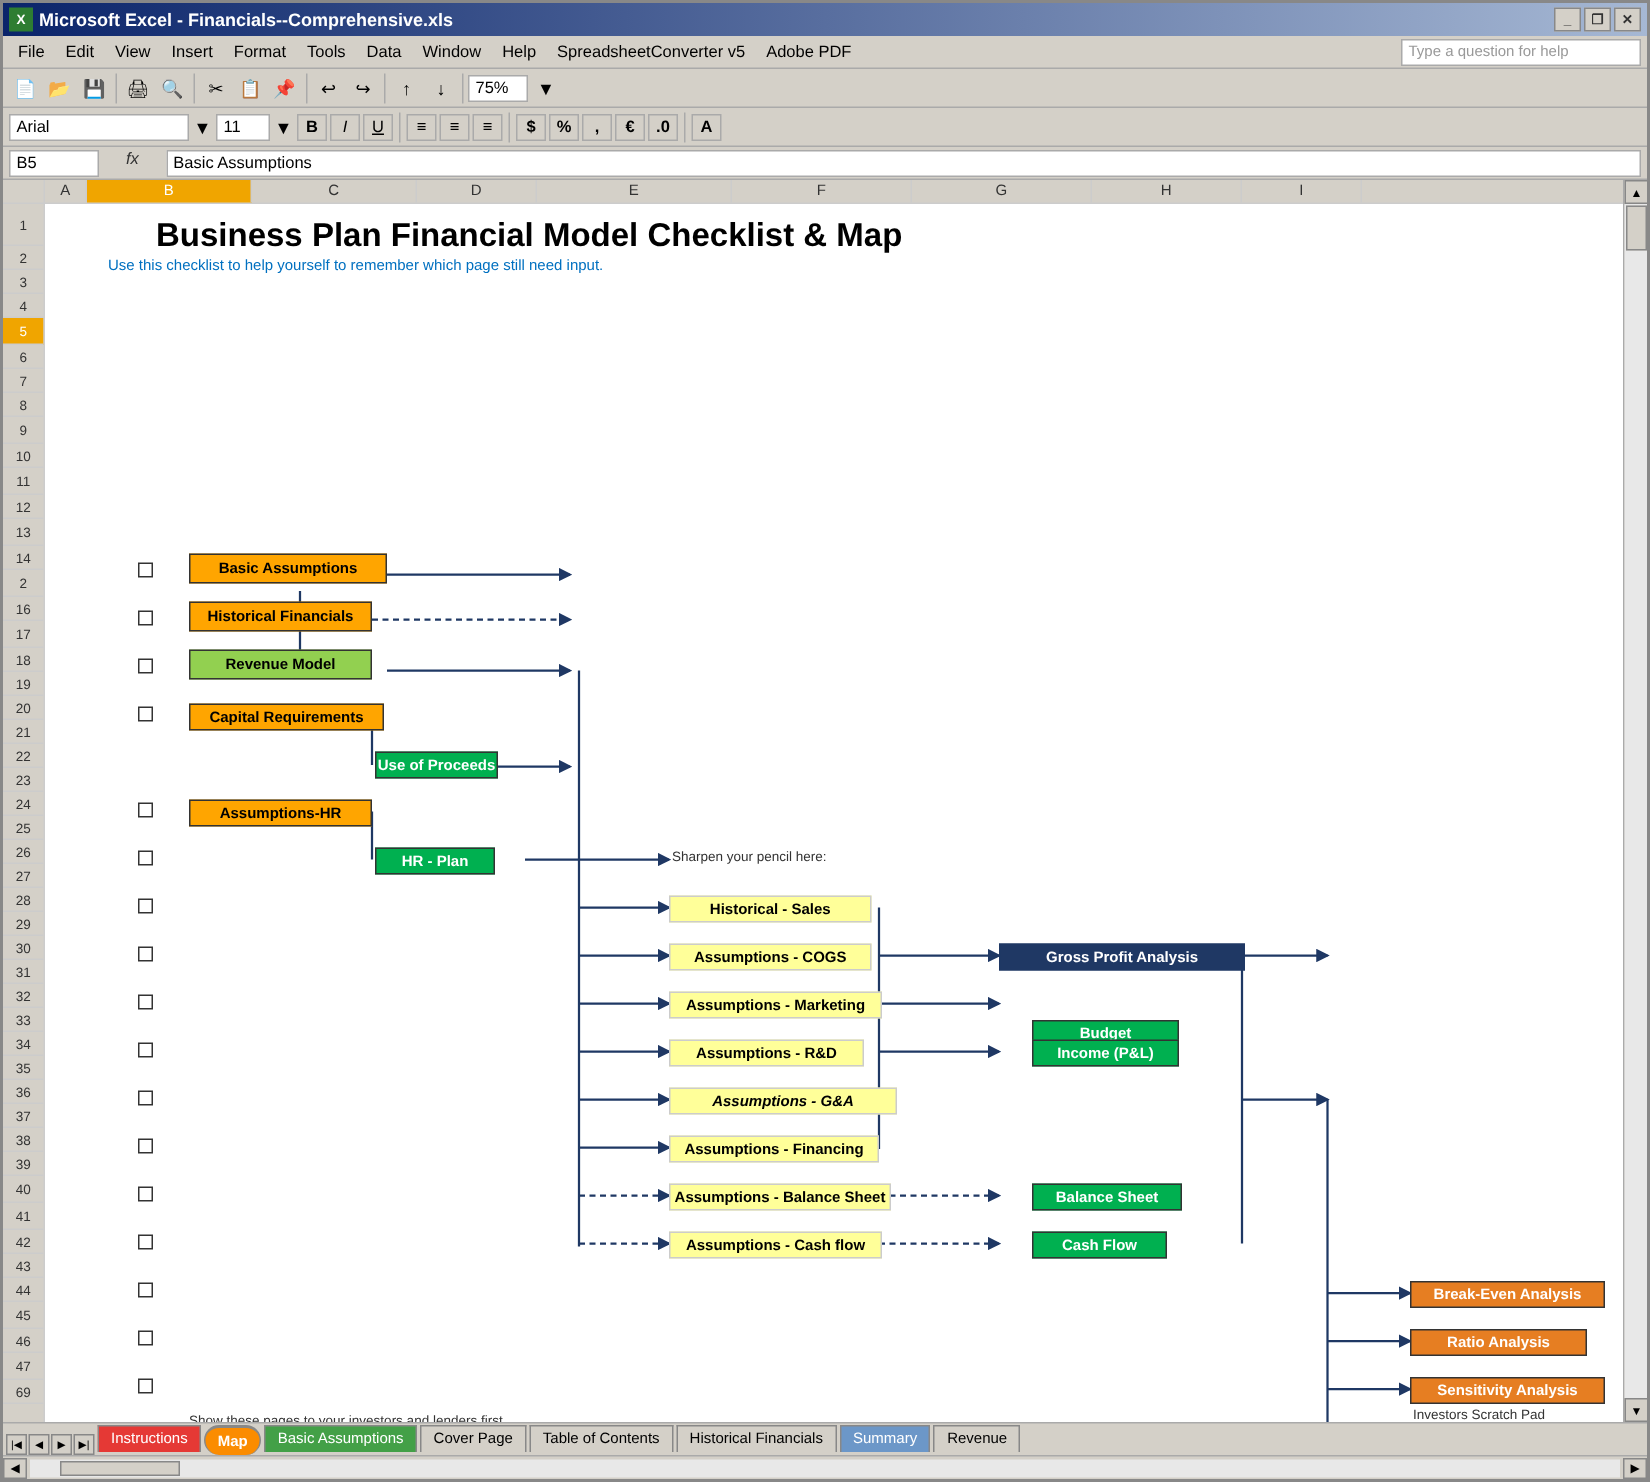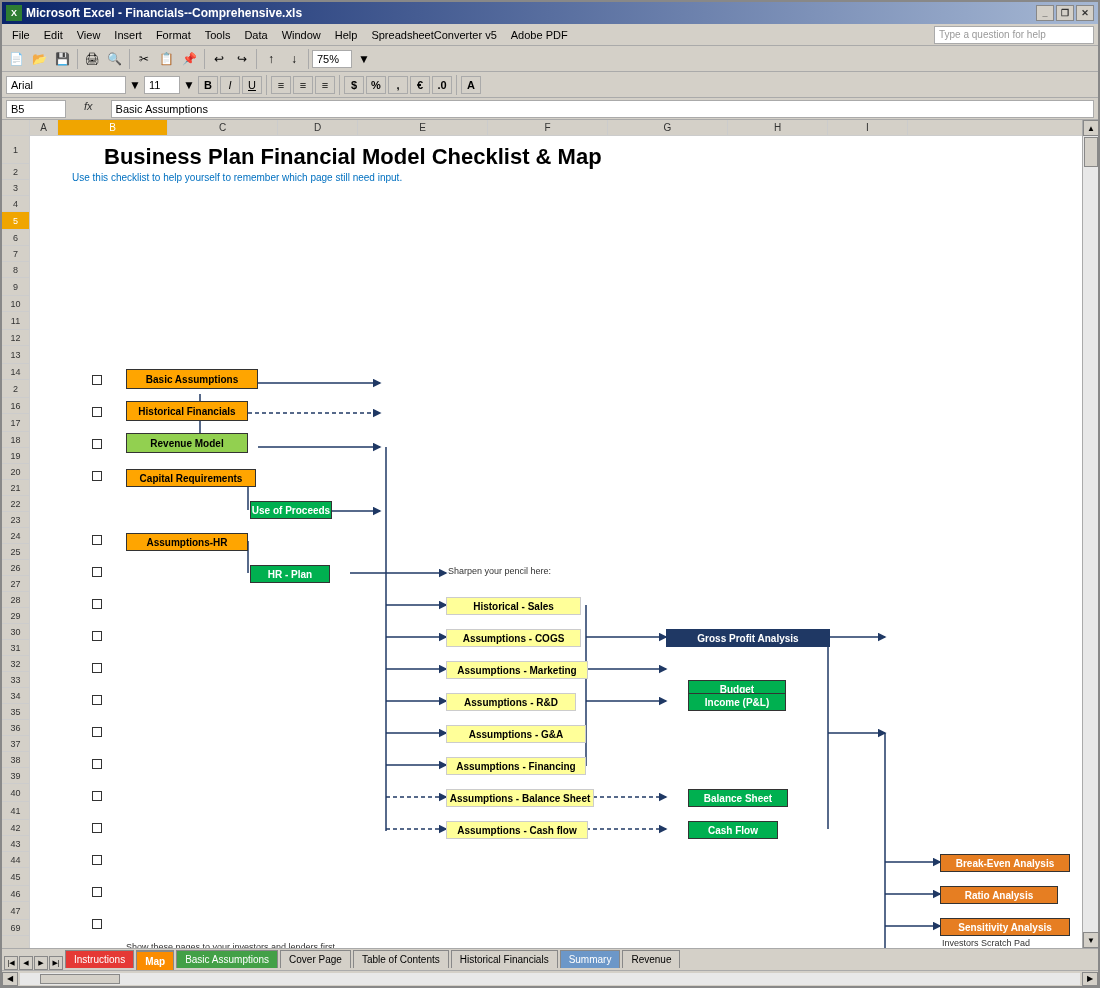--- a/index.html
+++ b/index.html
@@ -54,21 +54,21 @@
     .scroll-btn { width: 16px; height: 16px; background: #d4d0c8; border: 1px solid #888; display: flex; align-items: center; justify-content: center; font-size: 8px; }
     .scroll-track { flex: 1; background: #e8e8e8; }
     .scroll-thumb { width: 14px; height: 30px; background: #d4d0c8; border: 1px solid #888; margin: 1px auto; }
 
     
     .sheet-tabs-bar { height: 22px; background: #d4d0c8; display: flex; align-items: flex-end; border-top: 1px solid #aaa; flex-shrink: 0; }
     .tab-nav-btns { display: flex; align-items: center; padding: 0 2px; gap: 1px; }
     .tab-nav-btn { width: 14px; height: 14px; background: #d4d0c8; border: 1px solid #888; display: flex; align-items: center; justify-content: center; font-size: 7px; cursor: pointer; }
     .sheet-tabs { display: flex; flex: 1; overflow: hidden; }
     .sheet-tab { height: 18px; padding: 0 8px; display: flex; align-items: center; font-size: 10px; border: 1px solid #888; border-bottom: none; cursor: pointer; white-space: nowrap; margin-right: 2px; }
-    .sheet-tab.active { background: white; font-weight: bold; height: 20px; border-top: 2px solid #888; }
+    .sheet-tab.active { background: white; font-weight: bold; height: 20px; border-top: 2px solid #888; border-radius: 10px; }
     .sheet-tab.red { background: #e53935; color: white; }
     .sheet-tab.orange { background: #fb8c00; color: white; }
     .sheet-tab.green { background: #43a047; color: white; }
     .sheet-tab.blue-grey { background: #6c97c8; color: white; }
 
     
     .bottom-bar { height: 16px; background: #d4d0c8; display: flex; align-items: center; border-top: 1px solid #aaa; flex-shrink: 0; }
     .hscroll-btn { width: 16px; height: 14px; background: #d4d0c8; border: 1px solid #888; display: flex; align-items: center; justify-content: center; font-size: 8px; cursor: pointer; }
     .hscroll-track { flex: 1; background: #e8e8e8; height: 12px; margin: 0 2px; position: relative; }
     .hscroll-thumb { width: 80px; height: 10px; background: #d4d0c8; border: 1px solid #888; position: absolute; left: 20px; top: 1px; }
@@ -358,21 +358,21 @@
 
               <div class="box box-green" style="top:365px;left:220px;width:82px;height:18px;">Use of Proceeds</div>
               <div class="box box-green" style="top:429px;left:220px;width:80px;height:18px;">HR - Plan</div>
 
               <div class="lbl" style="top:430px;left:418px;">Sharpen your pencil here:</div>
 
               <div class="box box-yellow" style="top:461px;left:416px;width:135px;height:18px;">Historical - Sales</div>
               <div class="box box-yellow" style="top:493px;left:416px;width:135px;height:18px;">Assumptions - COGS</div>
               <div class="box box-yellow" style="top:525px;left:416px;width:142px;height:18px;">Assumptions - Marketing</div>
               <div class="box box-yellow" style="top:557px;left:416px;width:130px;height:18px;">Assumptions - R&amp;D</div>
-              <div class="box box-yellow" style="top:589px;left:416px;width:140px;height:18px;">Assumptions - G&amp;A</div>
+              <div class="box box-yellow" style="top:589px;left:416px;width:152px;height:18px;font-style:italic;">Assumptions - G&amp;A</div>
               <div class="box box-yellow" style="top:621px;left:416px;width:140px;height:18px;">Assumptions - Financing</div>
               <div class="box box-yellow" style="top:653px;left:416px;width:148px;height:18px;">Assumptions - Balance Sheet</div>
               <div class="box box-yellow" style="top:685px;left:416px;width:142px;height:18px;">Assumptions - Cash flow</div>
 
               <div class="box" style="top:493px;left:636px;width:164px;height:18px;background:#1f3864;color:white;border-color:#1f3864;">Gross Profit Analysis</div>
               <div class="box box-green" style="top:544px;left:658px;width:98px;height:18px;">Budget</div>
               <div class="box box-green" style="top:557px;left:658px;width:98px;height:18px;">Income (P&amp;L)</div>
               <div class="box box-green" style="top:653px;left:658px;width:100px;height:18px;">Balance Sheet</div>
               <div class="box box-green" style="top:685px;left:658px;width:90px;height:18px;">Cash Flow</div>
 

